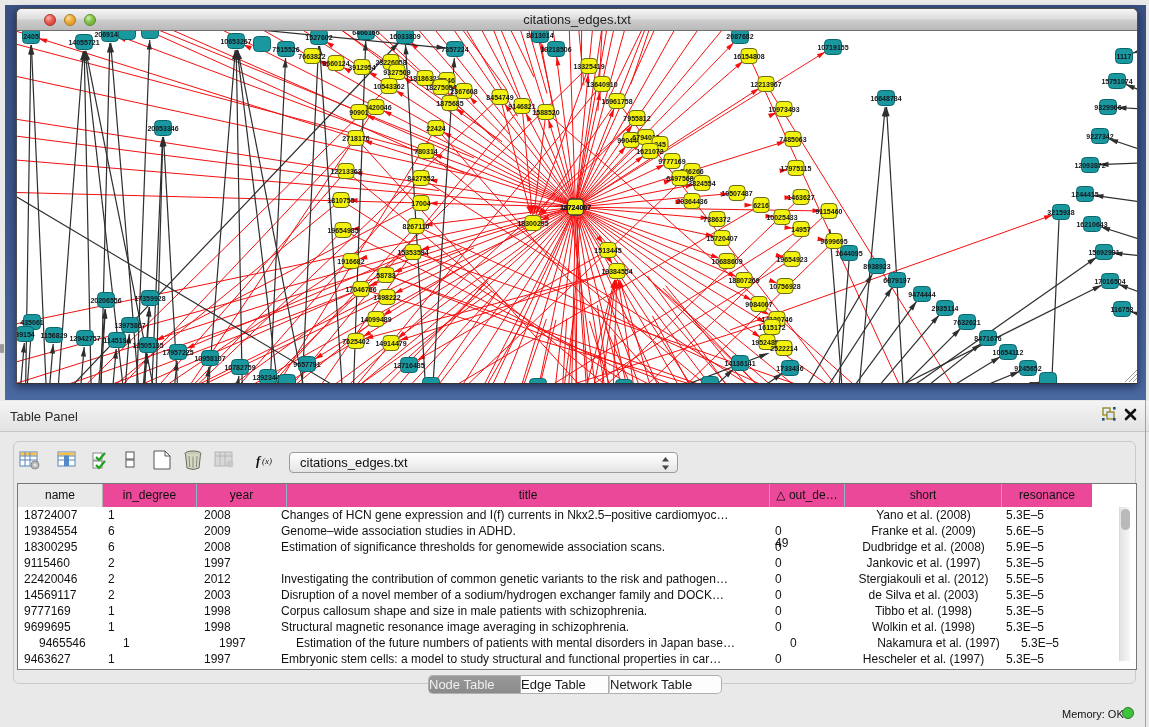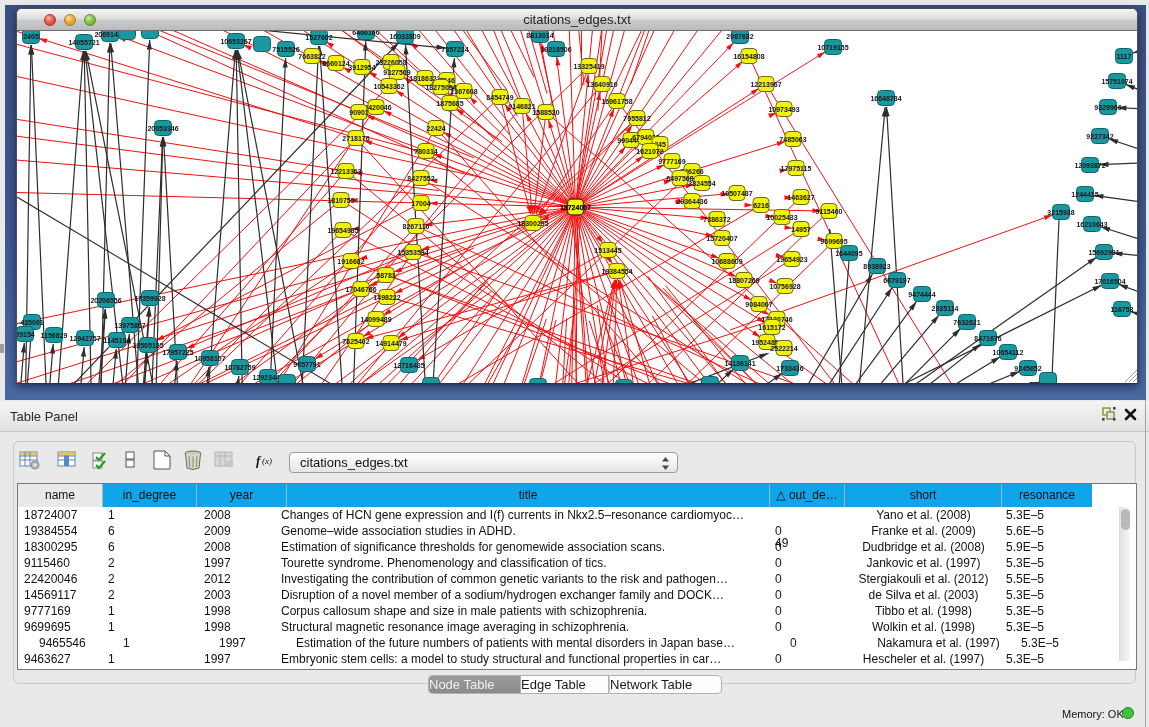--- a/index.html
+++ b/index.html
@@ -4,21 +4,21 @@
 html,body{width:1149px;height:727px;overflow:hidden;background:#e9e9e9;font-family:"Liberation Sans",sans-serif;}
 .abs{position:absolute;}
 #bluepanel{left:5px;top:5px;width:1141px;height:395px;background:linear-gradient(180deg,#3a5182 0%,#3e588d 55%,#4a69a1 100%);}
 #window{left:16px;top:8px;width:1122px;height:376px;border:1px solid #4e4e4e;border-bottom:1px solid #333;border-radius:6px 6px 0 0;box-shadow:0 3px 9px rgba(8,14,38,0.6);background:#fff;}
 #titlebar{left:17px;top:9px;width:1120px;height:22px;border-radius:5px 5px 0 0;background:linear-gradient(#f5f5f5,#dedede 45%,#cbcbcb 55%,#bababa);border-bottom:1px solid #6e6e6e;}
 .tl{position:absolute;top:5px;width:12px;height:12px;border-radius:50%;}
 #title{position:absolute;top:3px;left:0;width:100%;text-align:center;font-size:13px;color:#222;}
 #tablepanelbar{left:0;top:401px;width:1149px;height:31px;background:linear-gradient(#f4f4f4,#e2e2e2);border-bottom:1px solid #c6c6c6;}
 #tablepanelbar .lbl{position:absolute;left:10px;top:8px;font-size:13px;color:#2a2a2a;}
 #tbl{left:17px;top:483px;width:1120px;height:187px;background:#ffffff;border:1px solid #777;}
-.hcell{position:absolute;top:0;height:23px;background:#0ea5e9;border-right:1px solid #8fb6ca;font-size:12px;color:#111;text-align:center;line-height:23px;}
+.hcell{position:absolute;top:0;height:23px;background:#ec4899;border-right:1px solid #8fb6ca;font-size:12px;color:#111;text-align:center;line-height:23px;}
 .trow{position:absolute;left:0;width:1149px;height:16px;font-size:12px;color:#111;}
 .trow span{position:absolute;white-space:nowrap;top:0;line-height:16px;}
 .trow .ctr{text-align:center;}
 .seg{position:absolute;top:675px;height:19px;border:1px solid #b0b0b0;background:#fdfdfd;font-size:13px;color:#1a1a1a;line-height:18px;}
 </style></head>
 <body>
 <div class="abs" id="bluepanel"></div>
 <div class="abs" id="window"></div>
 <div class="abs" id="titlebar">
  <div class="tl" style="left:27px;background:radial-gradient(circle at 35% 30%,#f7b3aa,#e85d50 45%,#cc372b);border:1px solid #a83328;"></div>
@@ -802,21 +802,21 @@
  <div class="hcell" style="left:179px;width:90px;">year</div>
  <div class="hcell" style="left:269px;width:483px;">title</div>
  <div class="hcell" style="left:752px;width:75px;">△ out_de…</div>
  <div class="hcell" style="left:827px;width:157px;">short</div>
  <div class="hcell" style="left:984px;width:90px;border-right:none;">resonance</div>
 </div>
 <div class="trow" style="top:507px;">
 <span style="left:24px;">18724007</span>
 <span style="left:108px;">1</span>
 <span style="left:204px;">2008</span>
-<span style="left:281px;">Changes of HCN gene expression and I(f) currents in Nkx2.5–resonance cardiomyoc…</span>
+<span style="left:281px;">Changes of HCN gene expression and I(f) currents in Nkx2.5–positive cardiomyoc…</span>
 <span style="left:775px;margin-top:28px;">49</span>
 <span class="ctr" style="left:845px;width:157px;">Yano et al. (2008)</span>
 <span style="left:1006px;">5.3E–5</span>
 </div>
 <div class="trow" style="top:523px;">
 <span style="left:24px;">19384554</span>
 <span style="left:108px;">6</span>
 <span style="left:204px;">2009</span>
 <span style="left:281px;">Genome–wide association studies in ADHD.</span>
 <span style="left:775px;">0</span>
@@ -829,21 +829,20 @@
 <span style="left:204px;">2008</span>
 <span style="left:281px;">Estimation of significance thresholds for genomewide association scans.</span>
 <span style="left:775px;">0</span>
 <span class="ctr" style="left:845px;width:157px;">Dudbridge et al. (2008)</span>
 <span style="left:1006px;">5.9E–5</span>
 </div>
 <div class="trow" style="top:555px;">
 <span style="left:24px;">9115460</span>
 <span style="left:108px;">2</span>
 <span style="left:204px;">1997</span>
-<span style="left:281px;">Tourette syndrome. Phenomenology and classification of tics.</span>
 <span style="left:775px;">0</span>
 <span class="ctr" style="left:845px;width:157px;">Jankovic et al. (1997)</span>
 <span style="left:1006px;">5.3E–5</span>
 </div>
 <div class="trow" style="top:571px;">
 <span style="left:24px;">22420046</span>
 <span style="left:108px;">2</span>
 <span style="left:204px;">2012</span>
 <span style="left:281px;">Investigating the contribution of common genetic variants to the risk and pathogen…</span>
 <span style="left:775px;">0</span>

